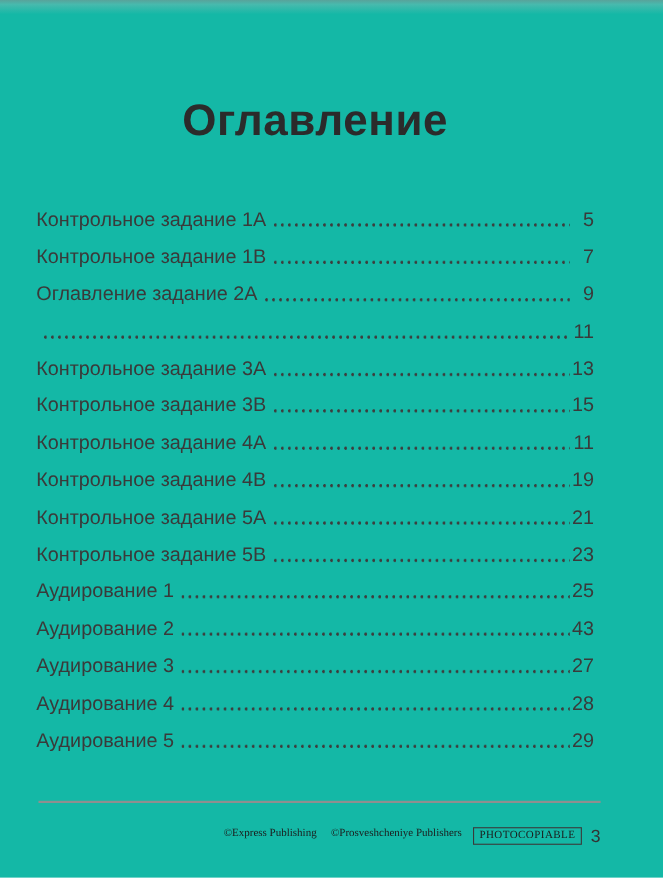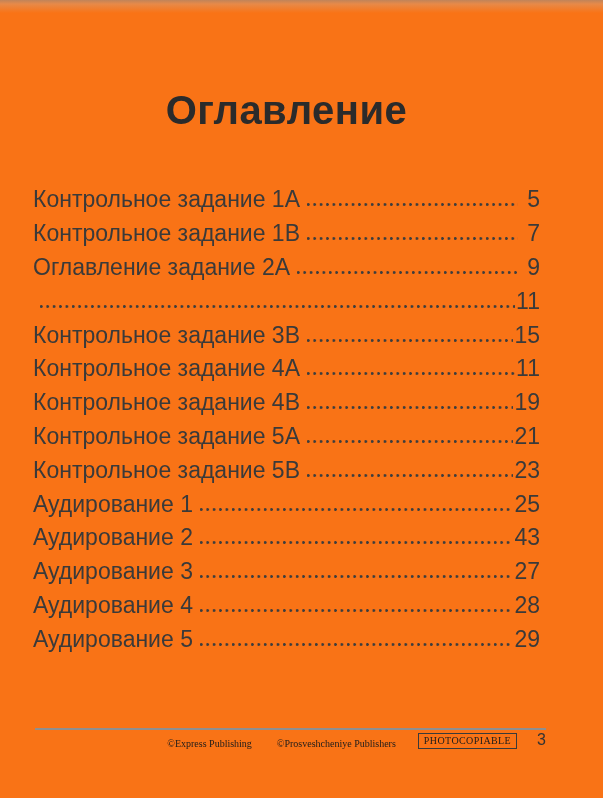--- a/index.html
+++ b/index.html
@@ -1,20 +1,20 @@
 <!DOCTYPE html>
 <html><head>
 <meta charset="utf-8">
 <style>
   html, body { margin: 0; padding: 0; background: #ffffff; }
   .page {
     position: relative;
     width: 603px;
     height: 798px;
-    background: #f97316;
+    background: #14b8a6;
     overflow: hidden;
     font-family: "Liberation Sans", "DejaVu Sans", sans-serif;
   }
   .top-shadow {
     position: absolute;
     top: 0; left: 0; right: 0;
     height: 13px;
     background: linear-gradient(to bottom,
       rgba(145,145,145,0.55) 0px,
       rgba(190,190,190,0.30) 4px,
@@ -27,49 +27,48 @@
     font-weight: bold;
     color: #2b2b2b;
     line-height: 1.1;
     letter-spacing: 0.5px;
   }
   .toc { margin: 51px 63px 0 33px; }
   .toc-row {
     display: flex;
     align-items: center;
     height: 33.8px;
-    font-size: 23px;
+    font-size: 18px;
     color: #3a3a3a;
   }
   .toc-label { white-space: nowrap; }
   .leader {
     flex: 1 1 auto;
     height: 3px;
     position: relative;
     top: 5px;
     margin: 0 1px 0 7px;
     background-image: radial-gradient(circle at 1.3px 1.5px, #3d3d3d 1.2px, transparent 1.55px);
     background-size: 6.4px 3px;
     background-repeat: repeat-x;
     background-position: left center;
   }
   .toc-page { min-width: 21px; text-align: right; white-space: nowrap; }
   .footer {
     position: absolute;
     left: 35px; right: 57px; top: 728px;
     border-top: 2px solid #8f8f8f;
-    padding-top: 1px;
+    padding-top: 22px;
     display: flex;
     justify-content: flex-end;
-    align-items: flex-end;
+    align-items: flex-start;
     font-family: "Liberation Serif", "DejaVu Serif", serif;
     font-size: 10px;
     color: #1c1c1c;
     white-space: nowrap;
-    gap: 12px;
   }
   .copy-express { margin-right: 13px; }
   .copy-prosv { margin-right: 10px; }
   .photocopiable {
     border: 1px solid #3a3a3a;
     padding: 1px 5px;
     font-size: 10px;
     letter-spacing: 0.4px;
     margin-right: 8px;
     line-height: 1.2;
@@ -105,20 +104,25 @@
     <span class="toc-label">Оглавление задание 2A</span>
     <span class="leader"></span>
     <span class="toc-page">9</span>
   </div>
 
   <div class="toc-row">
     <span class="leader"></span>
     <span class="toc-page">11</span>
   </div>
 
+  <div class="toc-row">
+    <span class="toc-label">Контрольное задание 3A</span>
+    <span class="leader"></span>
+    <span class="toc-page">13</span>
+  </div>
 
   <div class="toc-row">
     <span class="toc-label">Контрольное задание 3B</span>
     <span class="leader"></span>
     <span class="toc-page">15</span>
   </div>
 
   <div class="toc-row">
     <span class="toc-label">Контрольное задание 4A</span>
     <span class="leader"></span>

